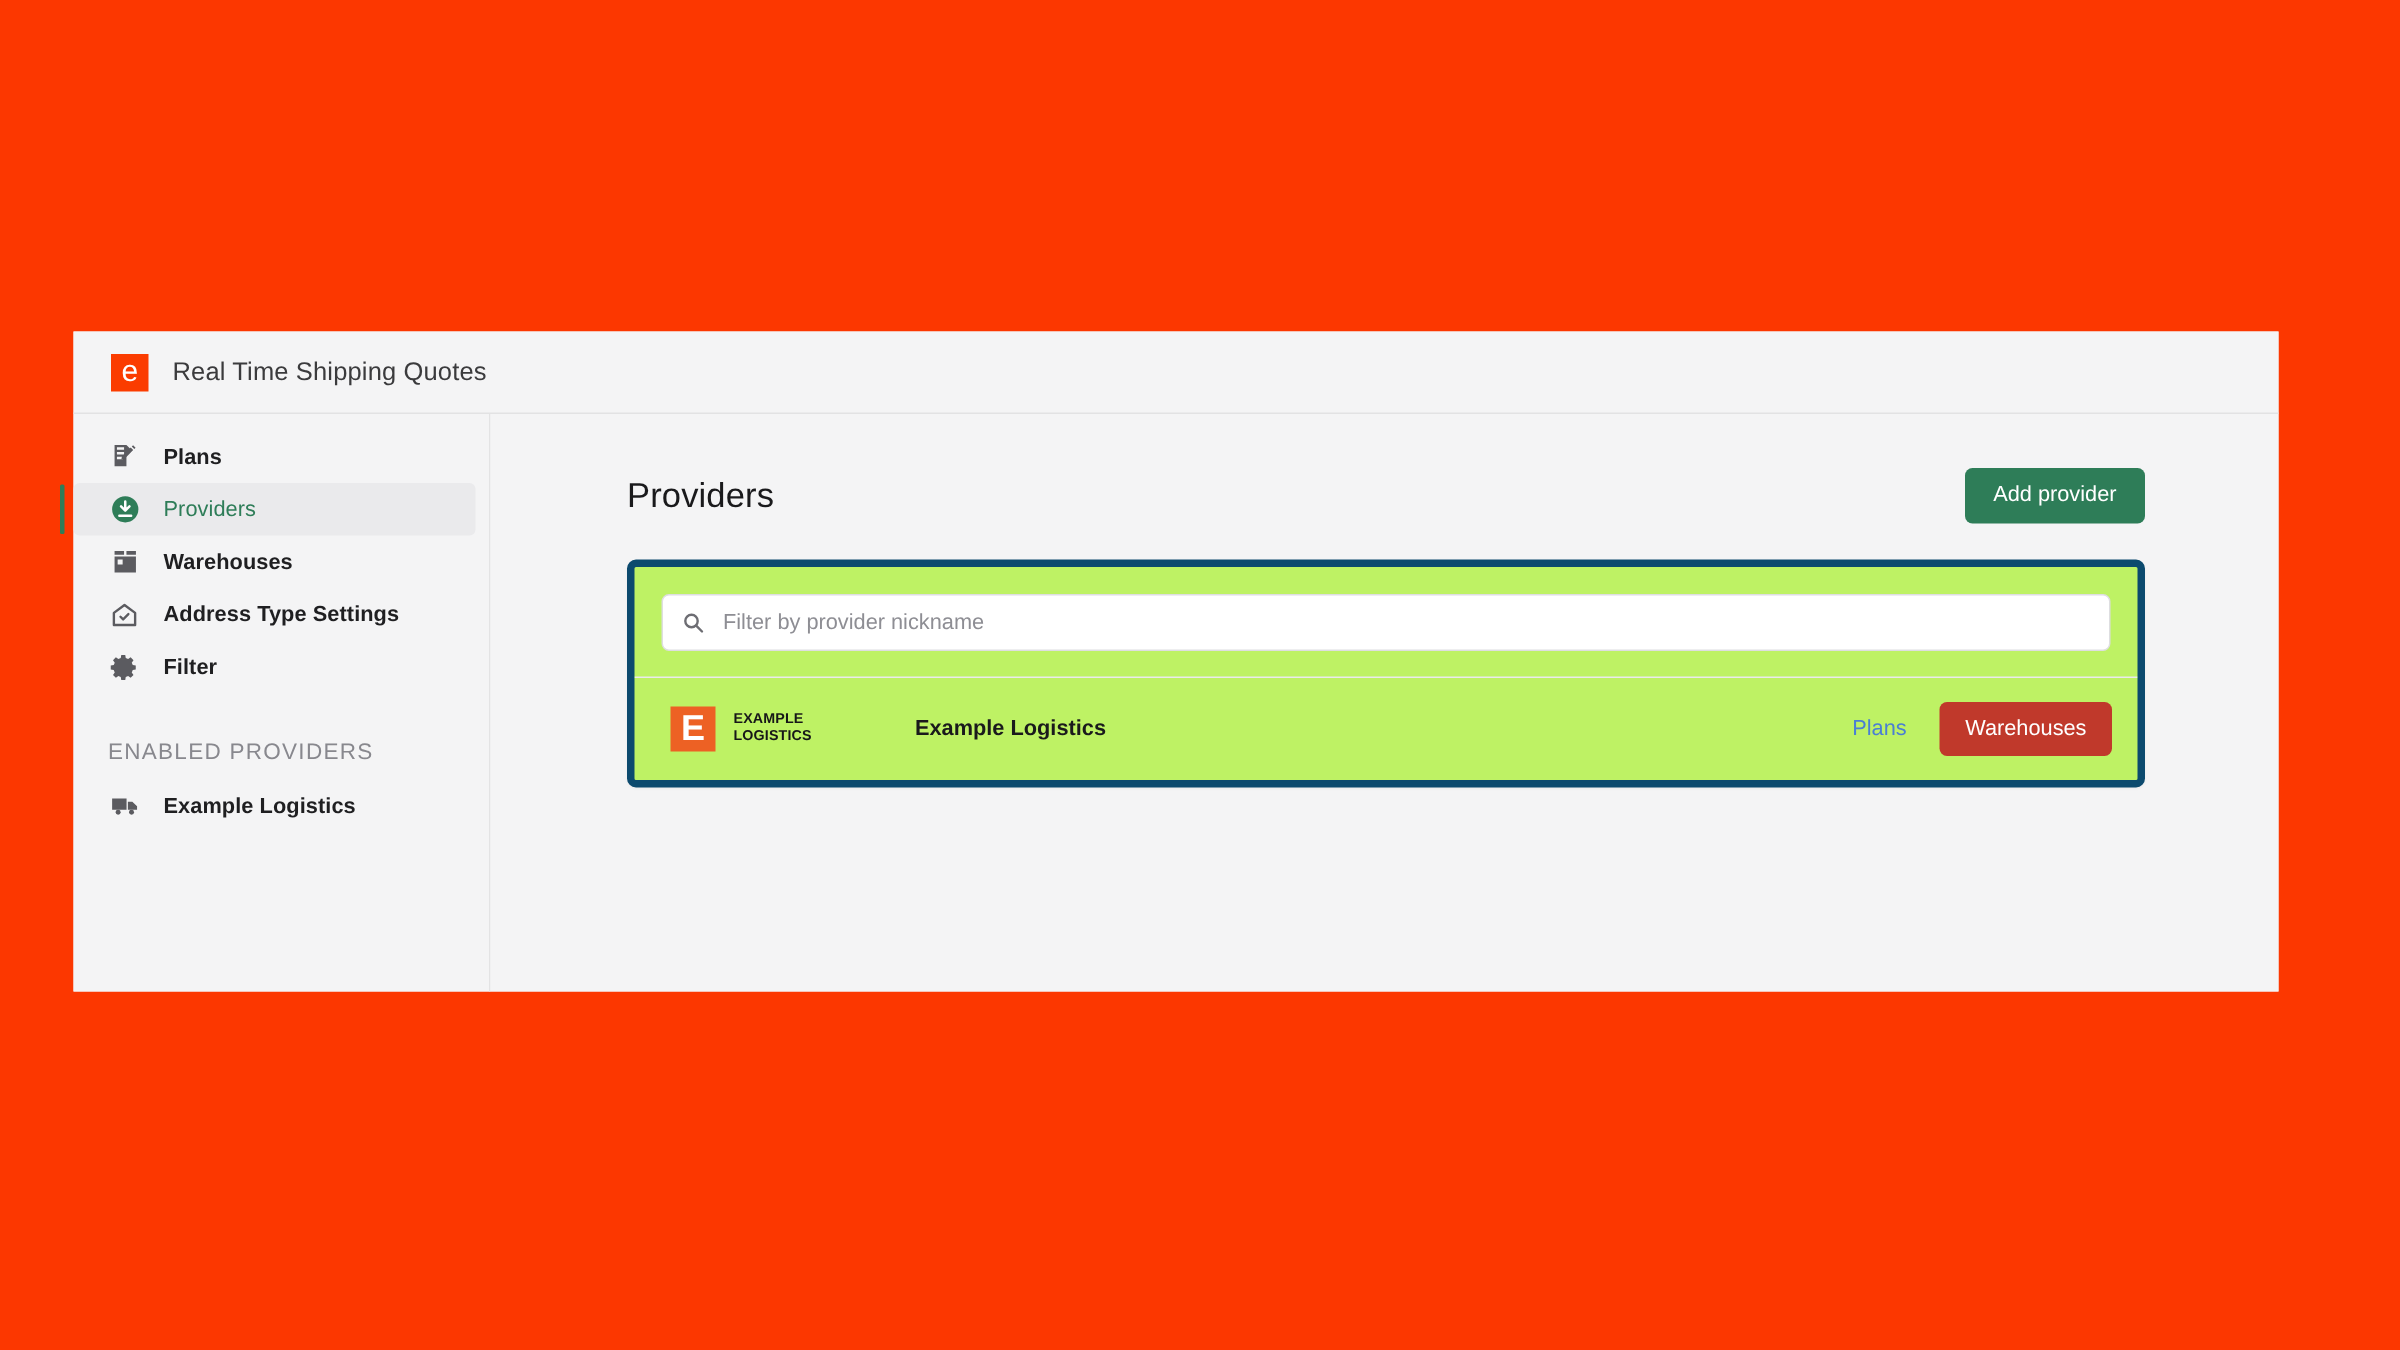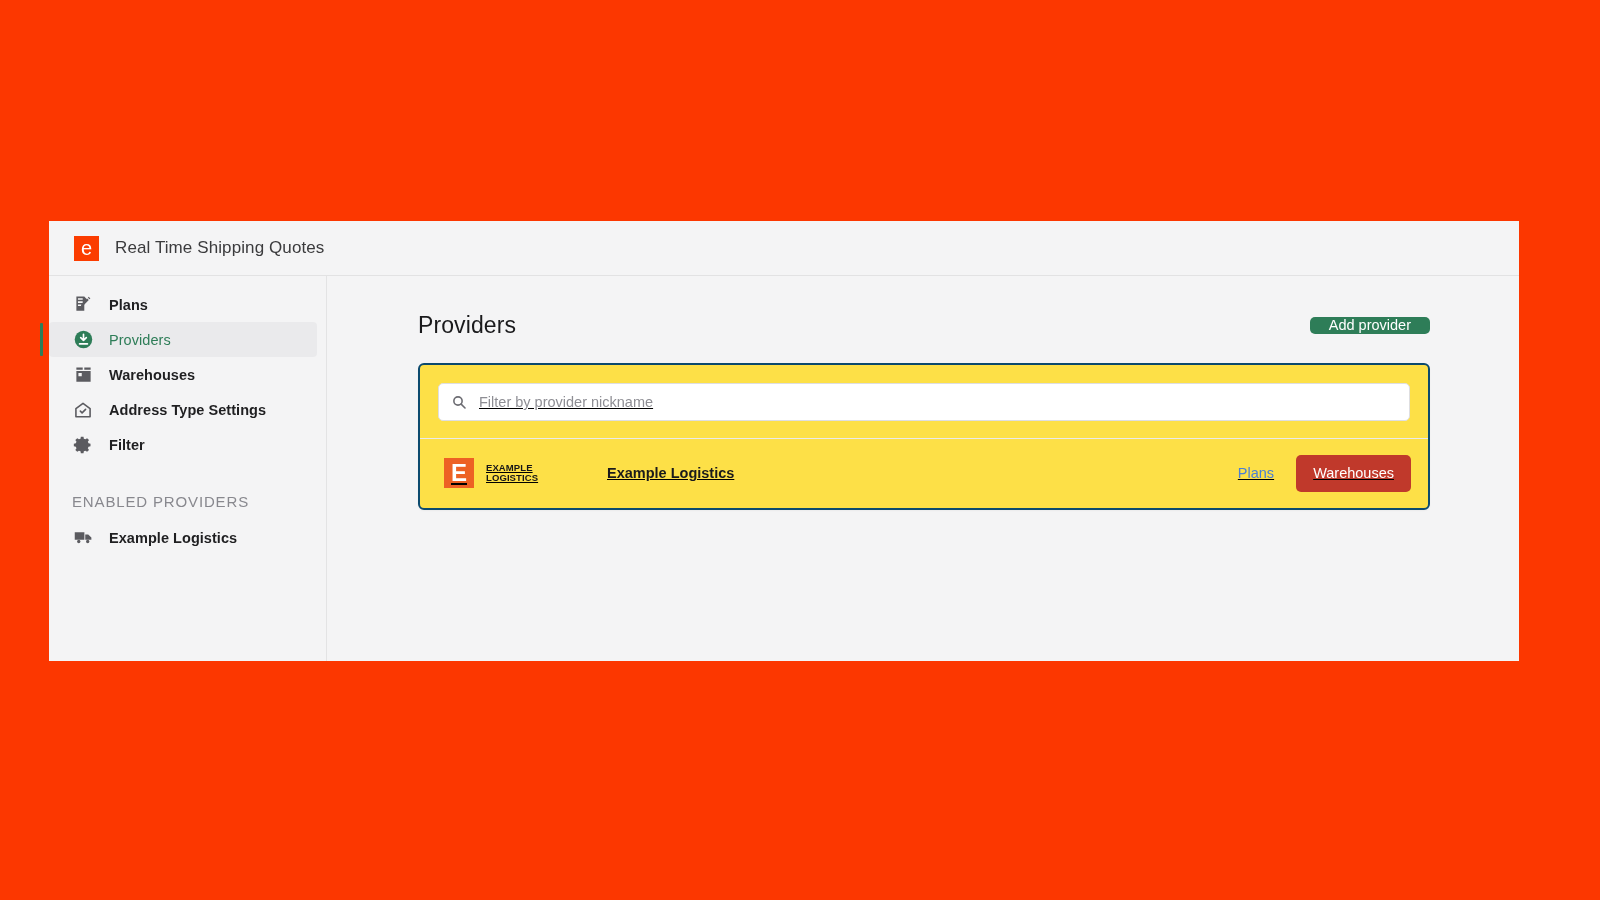--- a/index.html
+++ b/index.html
@@ -156,34 +156,33 @@
     font-weight: 400;
     letter-spacing: 0.1px;
   }
 
   .btn-primary {
     background: #2e7d58;
     color: #ffffff;
     font-size: 14.5px;
     border: none;
     border-radius: 5px;
-    padding: 1px 19px;
+    padding: 11px 19px;
     cursor: pointer;
     font-family: "Liberation Sans", sans-serif;
     line-height: 1;
   }
 
   
   .card {
-    background: #fde047;
-    border: 2px solid #0c4a6e;
+    background: #bef264;
+    border: 5px solid #0c4a6e;
     border-radius: 6px;
     box-shadow: 0 1px 2px rgba(0,0,0,0.04);
     overflow: hidden;
-    text-decoration: underline;
   }
 
   .card-search {
     padding: 18px 18px 17px 18px;
     border-bottom: 1px solid #eaeaec;
   }
 
   .search-box {
     height: 38px;
     border: 1px solid #dedee1;

